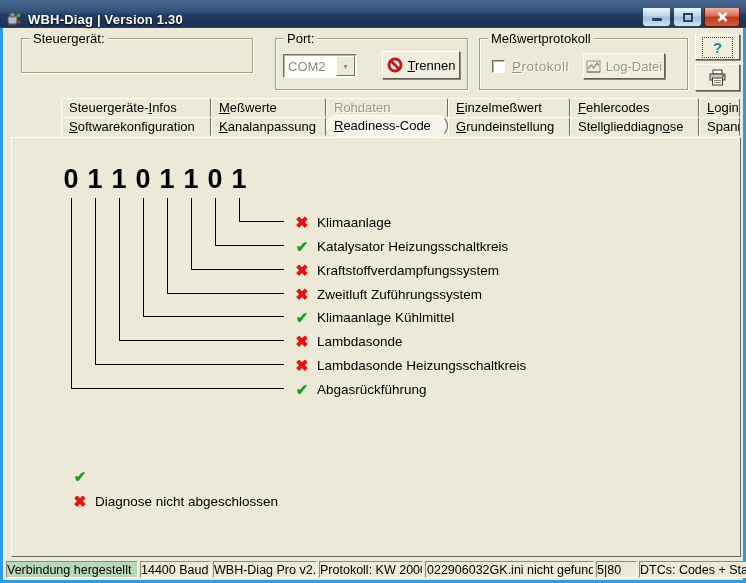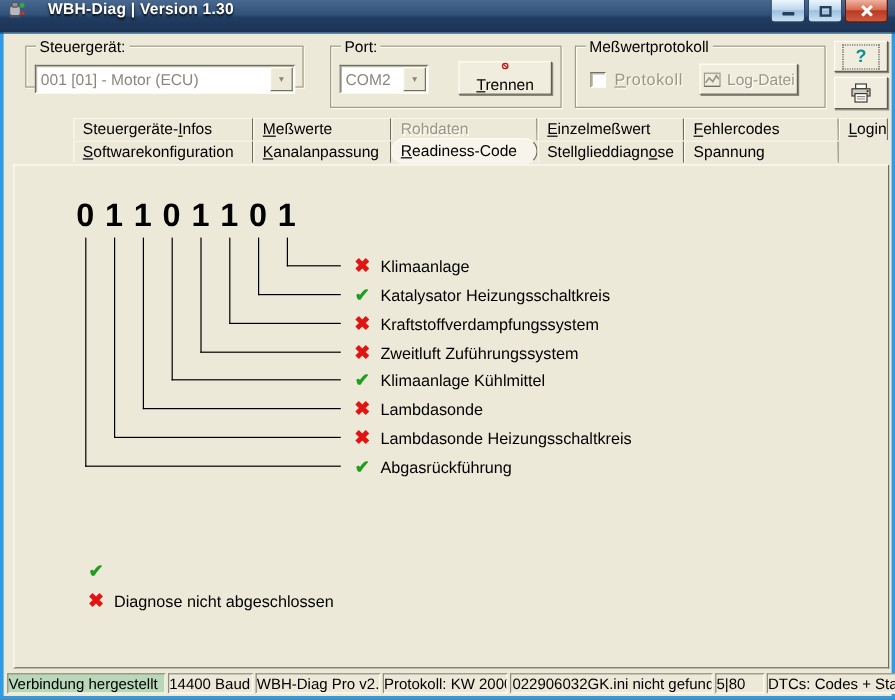--- a/index.html
+++ b/index.html
@@ -8,23 +8,22 @@
     position:relative;width:746px;height:583px;
     font-family:"Liberation Sans",sans-serif;font-size:13px;color:#000;
     background:#ece9d8;
     border-left:3px solid #2f9be4;border-right:3px solid #2f9be4;border-bottom:3px solid #2f9be4;
     outline:1px solid #0e4a75;
   }
   
   .titlebar{
     position:absolute;left:-3px;top:0;width:746px;height:28px;
     background:linear-gradient(180deg,#49688f 0%,#31517a 45%,#203c61 55%,#1b3355 100%);
-    display:flex;align-items:flex-start;padding:0 6px;
+    display:flex;align-items:flex-end;padding:0 6px;
     border-bottom:1px solid #0e4a75;
-    gap:12px;
   }
   .titlebar .title{color:#fff;font-weight:600;font-size:13px;margin-left:6px;letter-spacing:.2px;
     text-shadow:0 1px 2px #000;}
   .winbtns{margin-left:auto;display:flex;align-items:flex-start;}
   .wbtn{width:29px;height:19px;border:1px solid #2a4660;border-radius:0 0 4px 4px;border-top:none;
     background:linear-gradient(#eef6fd,#bed6ec 45%,#9cbfde 50%,#cfe3f4);
     display:flex;align-items:center;justify-content:center;margin-left:2px;cursor:default;}
   .wbtn.close{width:36px;background:linear-gradient(#efb2a2,#d76c50 45%,#b93a24 50%,#d05a3c);border-color:#59190e;}
   .glyph-min{width:10px;height:3px;background:#24405e;border-radius:1px;margin-top:5px;}
   .glyph-max{width:10px;height:9px;border:2px solid #24405e;background:transparent;}
@@ -96,37 +95,31 @@
         <svg width="11" height="10" viewBox="0 0 11 10">
           <line x1="1.5" y1="1" x2="9.5" y2="9" stroke="#fff" stroke-width="2.6"></line>
           <line x1="9.5" y1="1" x2="1.5" y2="9" stroke="#fff" stroke-width="2.6"></line>
         </svg>
       </div>
     </div>
   </div>
 
   <div class="groupbox" style="left:18px;top:38px;width:232px;height:35px;">
     <span class="grp-label">Steuergerät:</span>
-    <div class="combo" style="left:7px;top:15px;width:217px;">
-      <span class="combo-text">001 [01] - Motor (ECU)</span>
-      <span class="combo-btn">
-          <span>▼</span>
-        </span>
-    </div>
   </div>
 
   <div class="groupbox" style="left:272px;top:38px;width:193px;height:52px;">
     <span class="grp-label">Port:</span>
     <div class="combo" style="left:7px;top:15px;width:74px;">
       <span class="combo-text">COM2</span>
       <span class="combo-btn">
           <span>▼</span>
         </span>
     </div>
-    <div class="btn" style="left:106px;top:12px;width:78px;height:28px;flex-direction:column;">
+    <div class="btn" style="left:106px;top:12px;width:78px;height:28px;">
       <svg width="16" height="16" viewBox="0 0 16 16">
         <circle cx="8" cy="8" r="6" fill="#fff" stroke="#c01818" stroke-width="3"></circle>
         <line x1="3.8" y1="3.8" x2="12.2" y2="12.2" stroke="#c01818" stroke-width="3"></line>
       </svg>
       <span><u>T</u>rennen</span>
     </div>
   </div>
 
   <div class="groupbox" style="left:476px;top:38px;width:209px;height:52px;">
     <span class="grp-label">Meßwertprotokoll</span>
@@ -164,20 +157,21 @@
       <div class="tab"><u>M</u>eßwerte</div>
       <div class="tab disabled">Rohdaten</div>
       <div class="tab"><u>E</u>inzelmeßwert</div>
       <div class="tab"><u>F</u>ehlercodes</div>
       <div class="tab"><u>L</u>ogin</div>
     </div>
     <div class="tabrow">
       <div class="tab"><u>S</u>oftwarekonfiguration</div>
       <div class="tab"><u>K</u>analanpassung</div>
       <div class="tab active"><u>R</u>eadiness-Code</div>
+      <div class="tab"><u>G</u>rundeinstellung</div>
       <div class="tab">Stellglieddiagn<u>o</u>se</div>
       <div class="tab">Spannung</div>
     </div>
   </div>
 
   <div class="panel">
     <div id="diagram" style="position:absolute;inset:0;">
         <div class="digit" style="left: 50px;">0</div>
         <div class="lline" style="left: 59px; top: 60px; width: 213px; height: 191px;"></div>
         <div class="rrow" style="top: 241px;">

